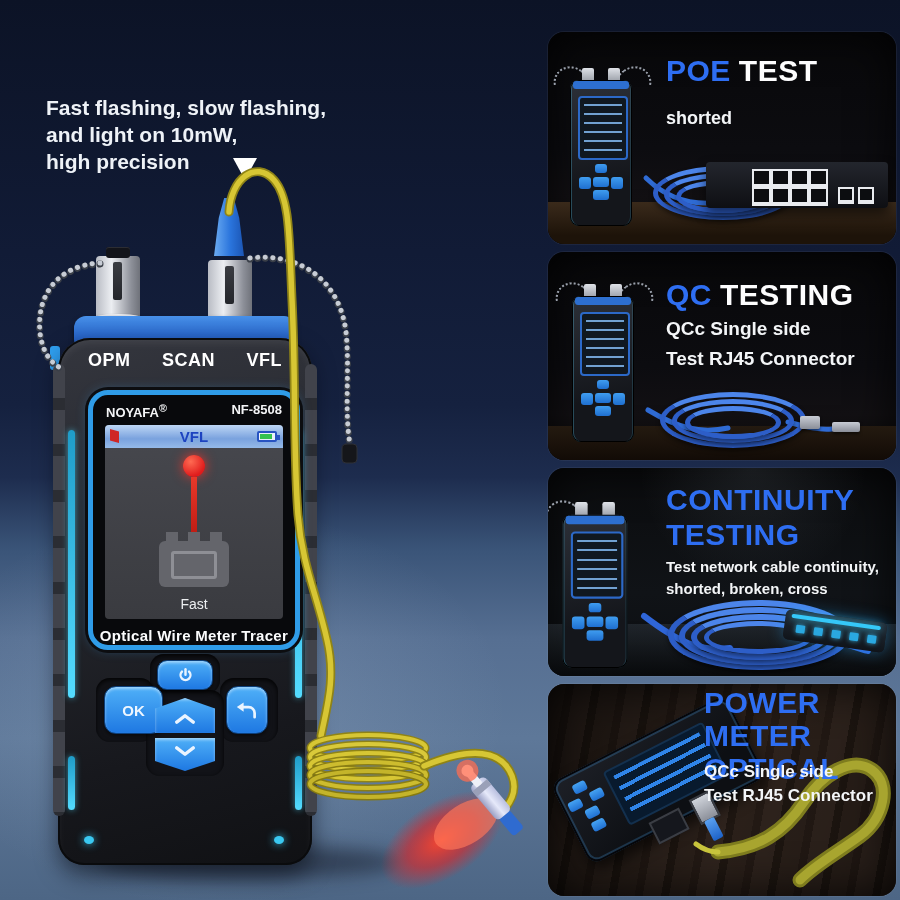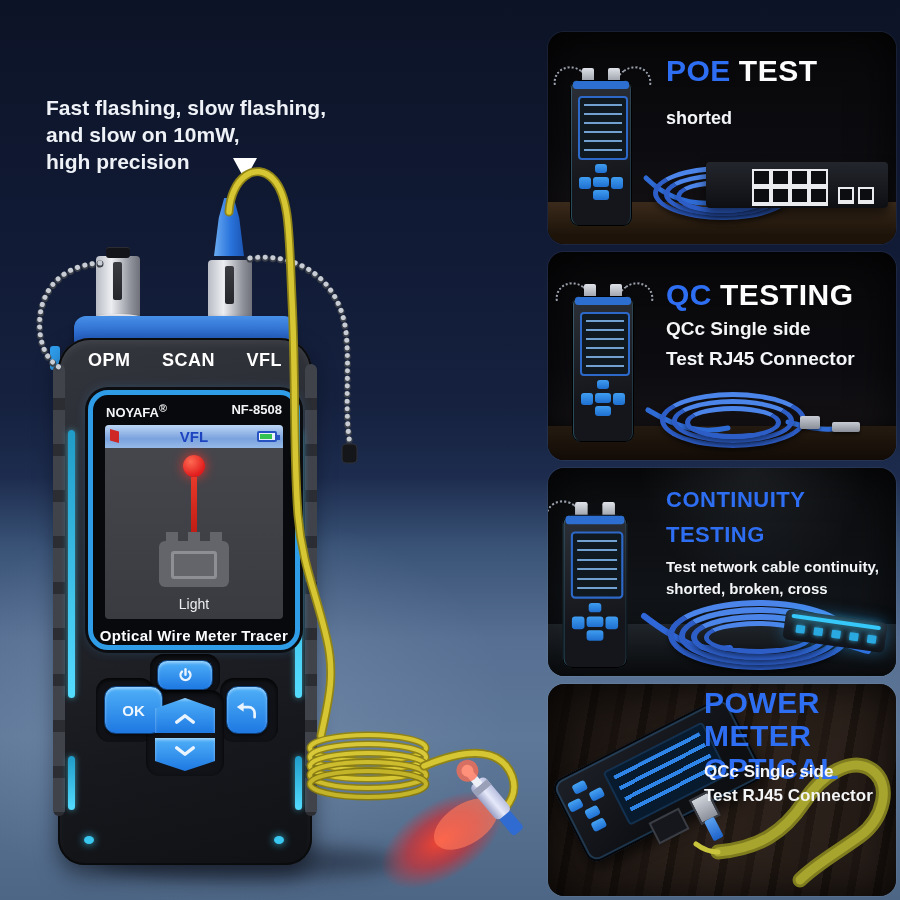--- a/index.html
+++ b/index.html
@@ -95,21 +95,21 @@
   .fbtns i{position:absolute;width:14px;height:10px;background:linear-gradient(#45a2f2,#2070d2);border-radius:3px;}
   .fport{position:absolute;background:linear-gradient(#cfd3da,#8b8f99);border:2px solid #3a3d44;}
 </style>
 </head>
 <body>
 
 <div id="stage">
 
   <div class="hero-sub">
     <div>Fast flashing, slow flashing,</div>
-    <div>and slow on 10mW,</div>
+    <div>and light on 10mW,</div>
     <div>high precision</div>
   </div>
   <div class="tri"></div>
 
   <div class="dev-shadow"></div>
 
   <svg class="overlay" width="900" height="900" viewBox="0 0 900 900">
     <defs>
       <radialGradient id="redglow">
         <stop offset="0" stop-color="rgba(255,70,45,0.95)"></stop>
@@ -196,21 +196,21 @@
         </div>
         <div class="display">
           <div class="dhead">
             <div class="rflag"></div>
             <span>VFL</span>
             <div class="batt"></div>
           </div>
           <div class="laser-dot"></div>
           <div class="beam"></div>
           <div class="receiver"></div>
-          <div class="mode-label">Light</div>
+          <div class="mode-label">Fast</div>
         </div>
         <div class="screen-footer">Optical Wire Meter Tracer</div>
       </div>
 
       <div class="well" style="left:92px;top:316px;width:70px;height:40px;"></div>
       <div class="well" style="left:38px;top:340px;width:58px;height:64px;"></div>
       <div class="well" style="left:162px;top:340px;width:58px;height:64px;"></div>
       <div class="well" style="left:88px;top:352px;width:78px;height:86px;"></div>
 
       <div class="btn" style="left:99px;top:322px;width:56px;height:30px;">
@@ -350,21 +350,21 @@
     <div class="ring" style="left:131px;top:139px;width:148px;height:46px;border-width:6px;"></div>
     <div class="ring" style="left:143px;top:146px;width:124px;height:34px;border-width:6px;"></div>
     <div class="ring" style="left:156px;top:153px;width:98px;height:23px;border-width:5px;"></div>
     <div class="remote" style="left:236px;top:148px;width:102px;height:30px;transform:rotate(8deg);">
       <i style="left:12px;"></i>
         <i style="left:30px;"></i>
         <i style="left:48px;"></i>
         <i style="left:66px;"></i>
         <i style="left:84px;"></i>
     </div>
-    <div class="ptitle accline" style="left:118px;top:14px;font-size:22px;line-height:35px;">
+    <div class="ptitle accline" style="left:118px;top:14px;font-size:30px;line-height:35px;">
       <div>CONTINUITY</div>
         <div>TESTING</div>
     </div>
     <div class="psub" style="left:118px;top:88px;font-size:15px;line-height:22px;">
       <div>Test network cable continuity,</div>
         <div>shorted, broken, cross</div>
     </div>
   </div>
 
   <div class="panel wood" style="top:676px;height:212px;">

